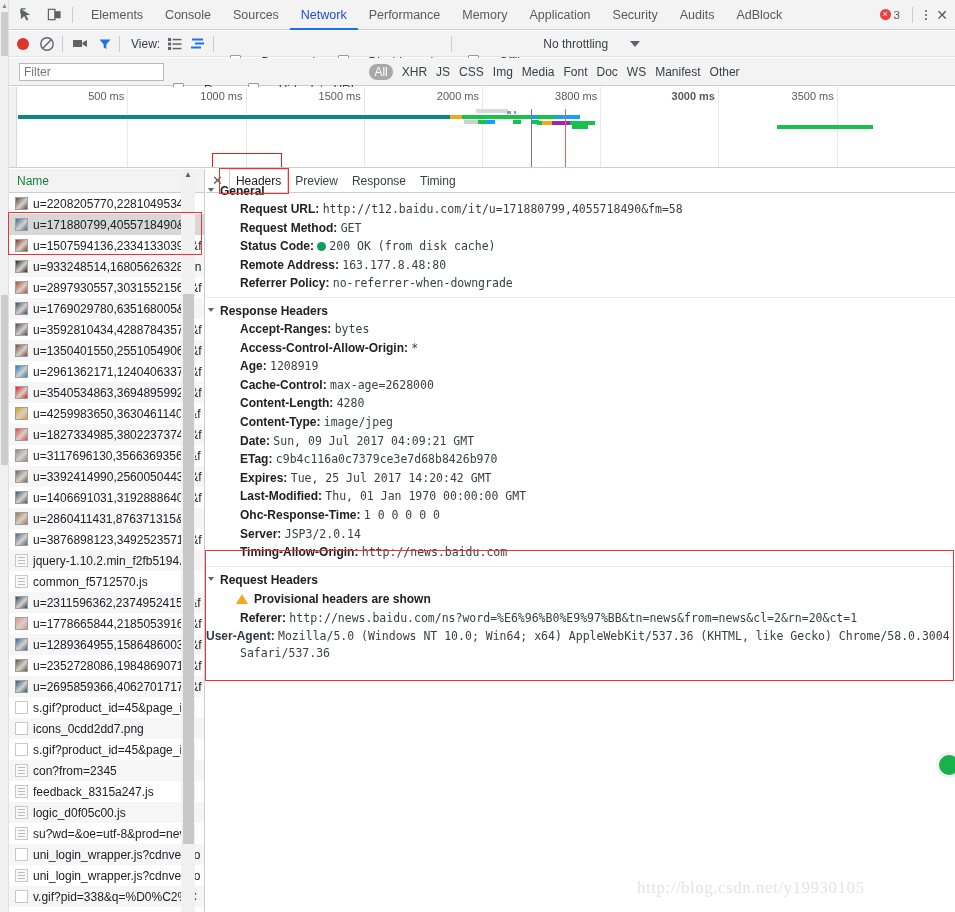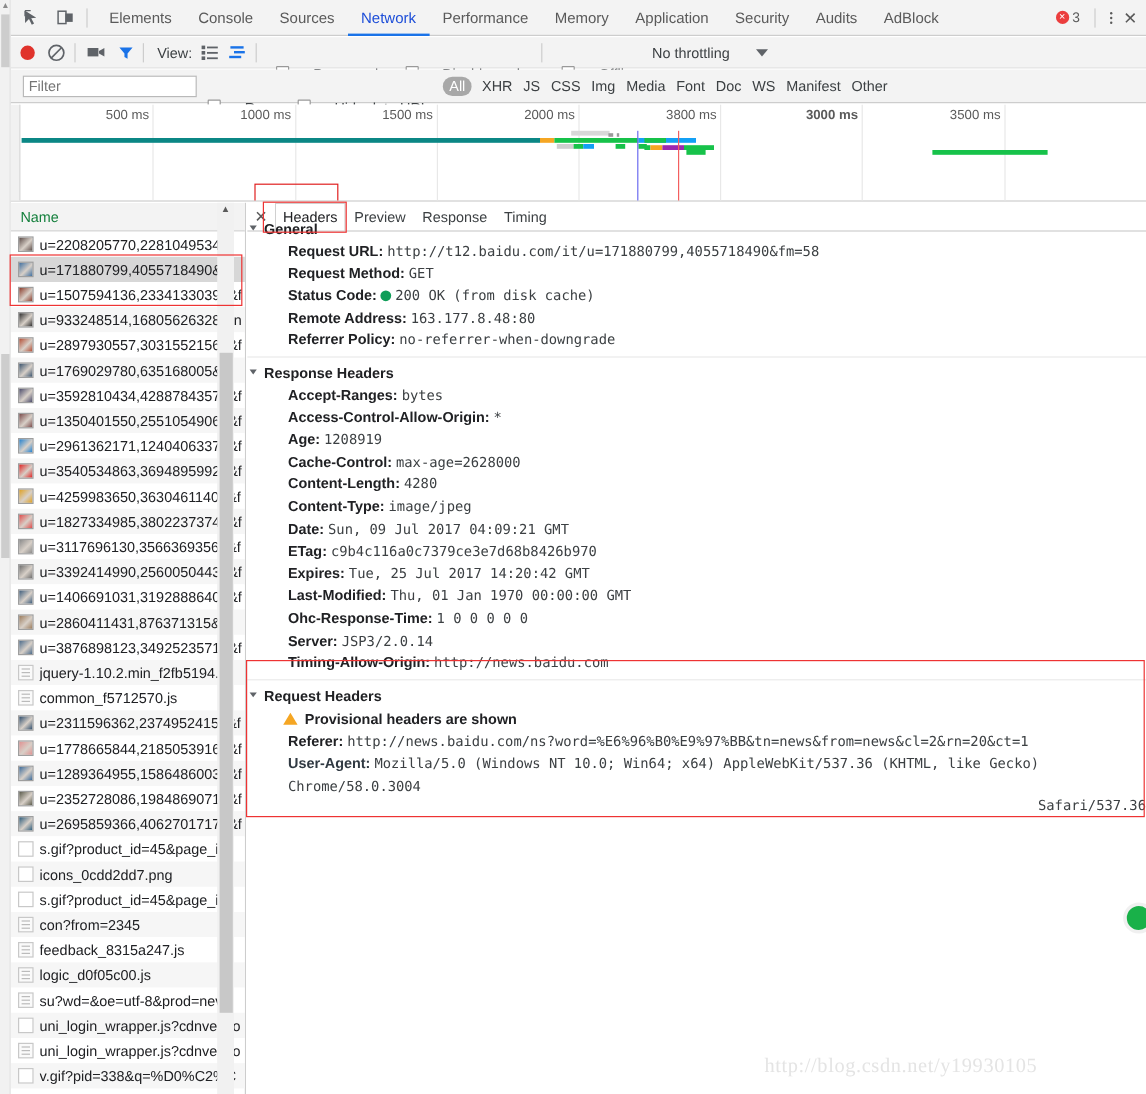--- a/index.html
+++ b/index.html
@@ -230,22 +230,22 @@
   }
   .warn-row {
     padding-left:30px; line-height:20px; font-size:12px; color:#202124;
     font-weight:bold; display:flex; align-items:center; gap:6px;
   }
   .warn-tri {
     width:0; height:0; border-left:6px solid transparent;
     border-right:6px solid transparent; border-bottom:10px solid #f5a623;
     position:relative;
   }
-  .ua-wrap { padding-left:34px; font-size:12px; line-height:18.6px; }
-  .ua-cont { padding-left:34px;text-align:right; }
+  .ua-wrap { font-size:12px; line-height:18.6px; }
+  .ua-cont { padding-left:34px; }
 
   .redbox {
     position:absolute; border:1px solid #e33; pointer-events:none;
   }
 
   
   .greenball {
     position:absolute; right:-7px; top:752px; width:26px; height:26px;
     border-radius:50%; background:#19b149;
     border:3px solid #f0f0f0;

